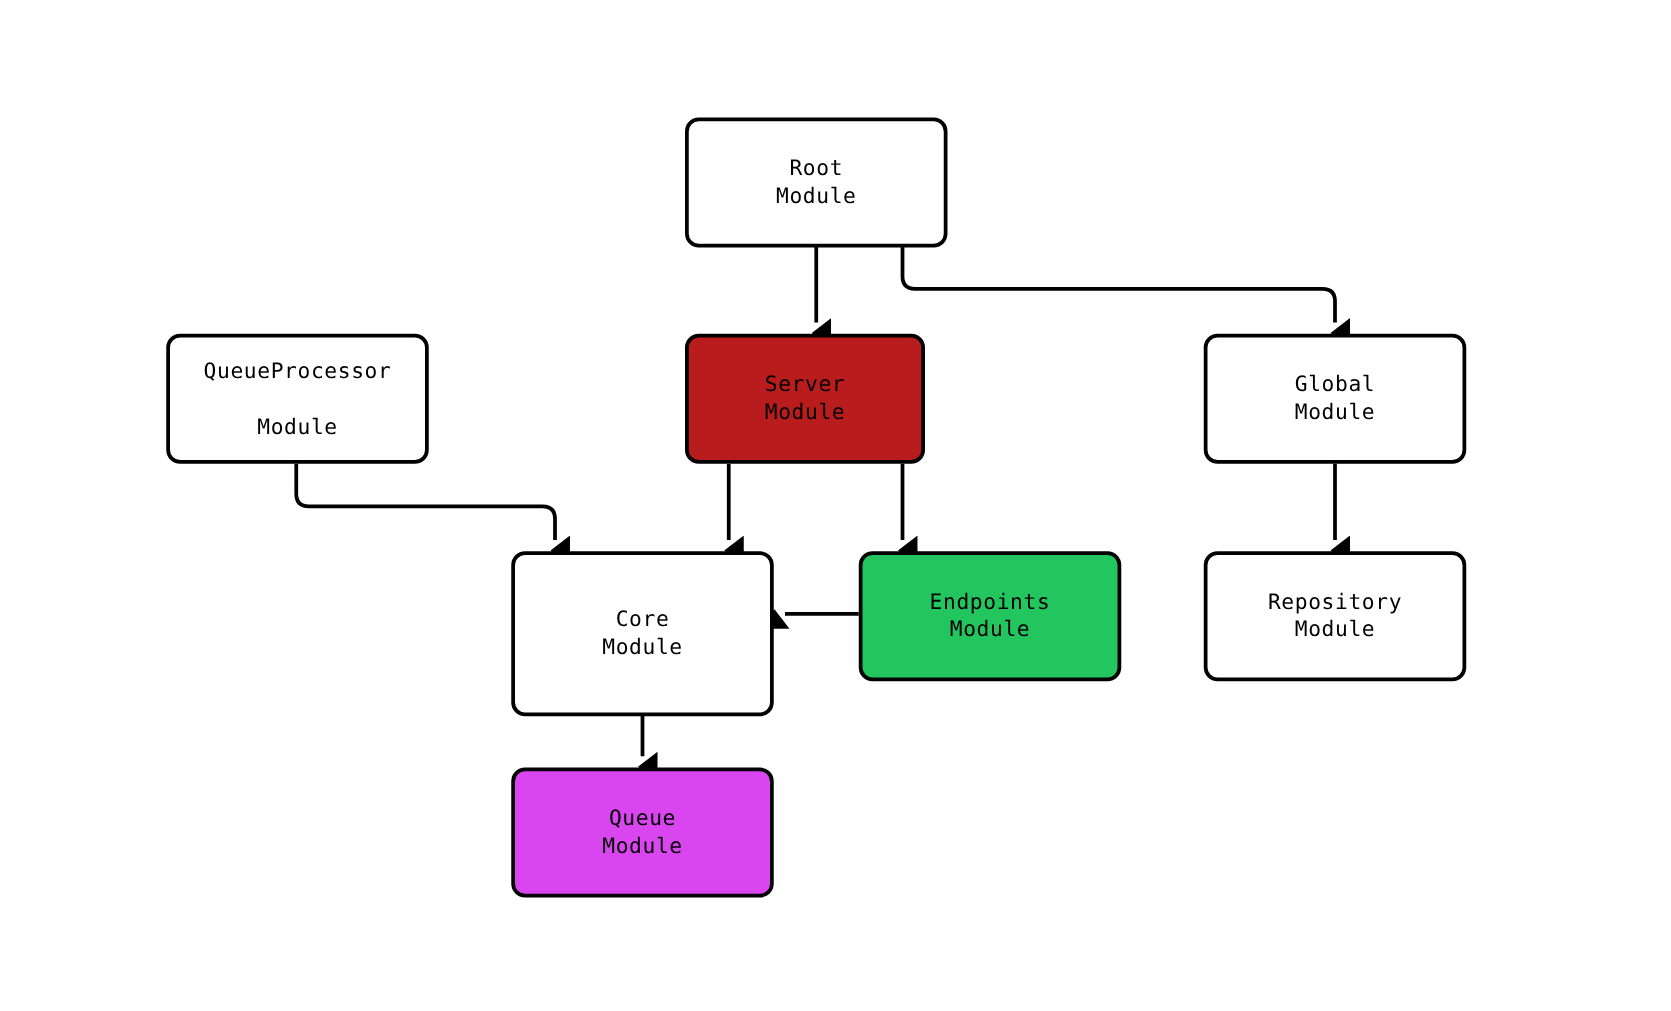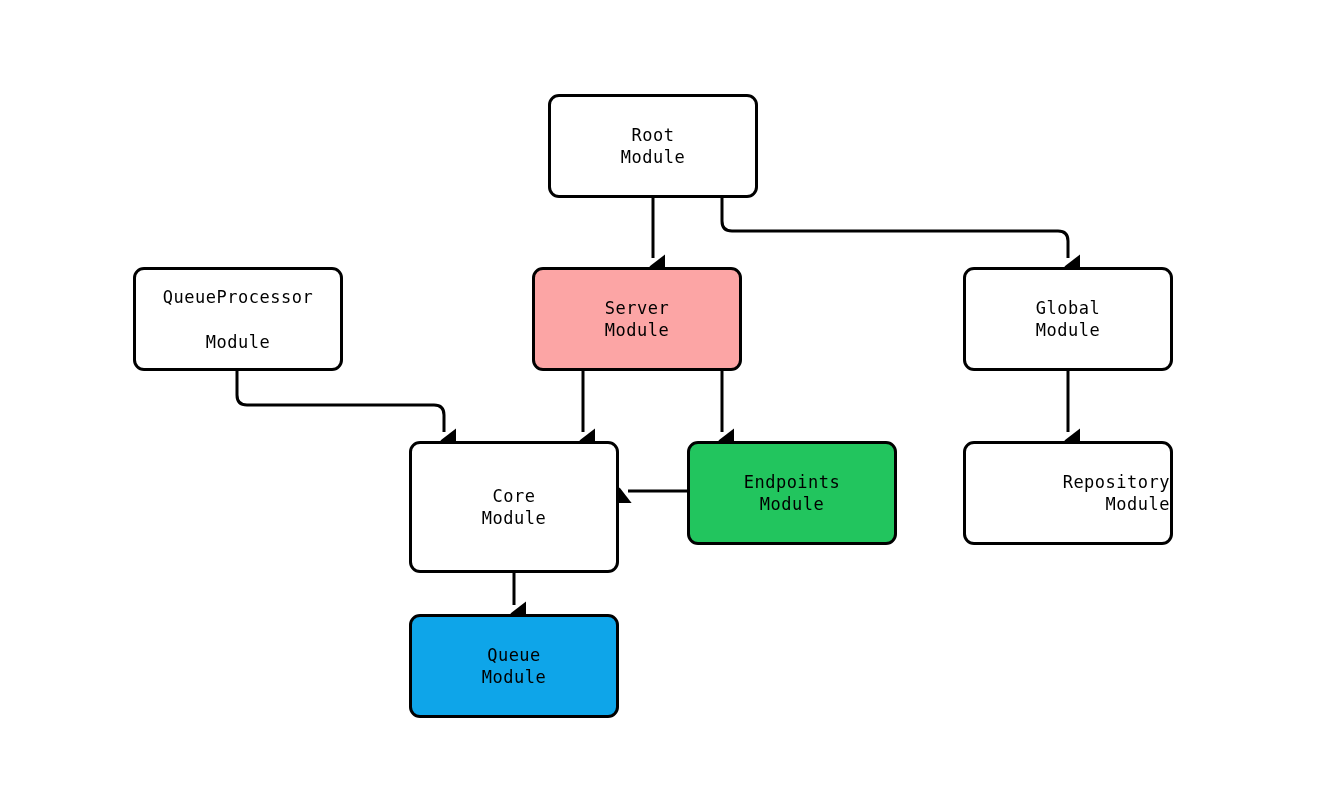--- a/index.html
+++ b/index.html
@@ -76,43 +76,43 @@
   <div class="node" style="left: 548px; top: 94px; width: 210px; height: 104px; border-width: 3px; border-color: rgb(0, 0, 0); border-radius: 11px; background: rgb(255, 255, 255);">
     <span class="node-line">Root</span>
     <span class="node-line">Module</span>
   </div>
 
   <div class="node" style="left: 133px; top: 267px; width: 210px; height: 104px; border-width: 3px; border-color: rgb(0, 0, 0); border-radius: 11px; background: rgb(255, 255, 255); gap: 23px;">
     <span class="node-line">QueueProcessor</span>
     <span class="node-line">Module</span>
   </div>
 
-  <div class="node" style="left: 532px; top: 267px; width: 210px; height: 104px; border-width: 3px; border-color: rgb(0, 0, 0); border-radius: 11px; background: #fca5a5;">
+  <div class="node" style="left: 548px; top: 267px; width: 192px; height: 104px; border-width: 3px; border-color: rgb(0, 0, 0); border-radius: 11px; background: #b91c1c;">
     <span class="node-line">Server</span>
     <span class="node-line">Module</span>
   </div>
 
   <div class="node" style="left: 963px; top: 267px; width: 210px; height: 104px; border-width: 3px; border-color: rgb(0, 0, 0); border-radius: 11px; background: rgb(255, 255, 255);">
     <span class="node-line">Global</span>
     <span class="node-line">Module</span>
   </div>
 
   <div class="node" style="left: 409px; top: 441px; width: 210px; height: 132px; border-width: 3px; border-color: rgb(0, 0, 0); border-radius: 11px; background: rgb(255, 255, 255);">
     <span class="node-line">Core</span>
     <span class="node-line">Module</span>
   </div>
 
   <div class="node" style="left: 687px; top: 441px; width: 210px; height: 104px; border-width: 3px; border-color: rgb(0, 0, 0); border-radius: 11px; background: #22c55e;">
     <span class="node-line">Endpoints</span>
     <span class="node-line">Module</span>
   </div>
 
-  <div class="node" style="left: 963px; top: 441px; width: 210px; height: 104px; border-width: 3px; border-color: rgb(0, 0, 0); border-radius: 11px; background: rgb(255, 255, 255); align-items: flex-end;">
+  <div class="node" style="left: 963px; top: 441px; width: 210px; height: 104px; border-width: 3px; border-color: rgb(0, 0, 0); border-radius: 11px; background: rgb(255, 255, 255);">
     <span class="node-line">Repository</span>
     <span class="node-line">Module</span>
   </div>
 
-  <div class="node" style="left: 409px; top: 614px; width: 210px; height: 104px; border-width: 3px; border-color: rgb(0, 0, 0); border-radius: 11px; background: #0ea5e9;">
+  <div class="node" style="left: 409px; top: 614px; width: 210px; height: 104px; border-width: 3px; border-color: rgb(0, 0, 0); border-radius: 11px; background: #d946ef;">
     <span class="node-line">Queue</span>
     <span class="node-line">Module</span>
   </div>
 
 </div>
 
 </body></html>

